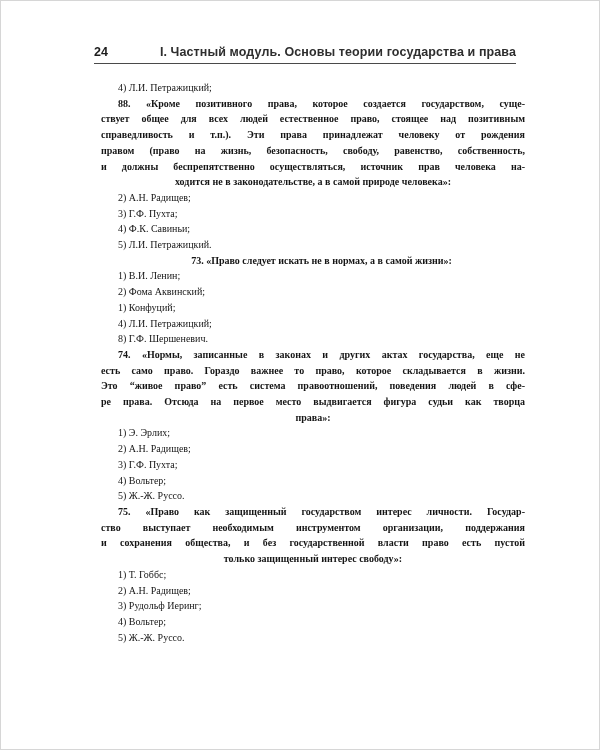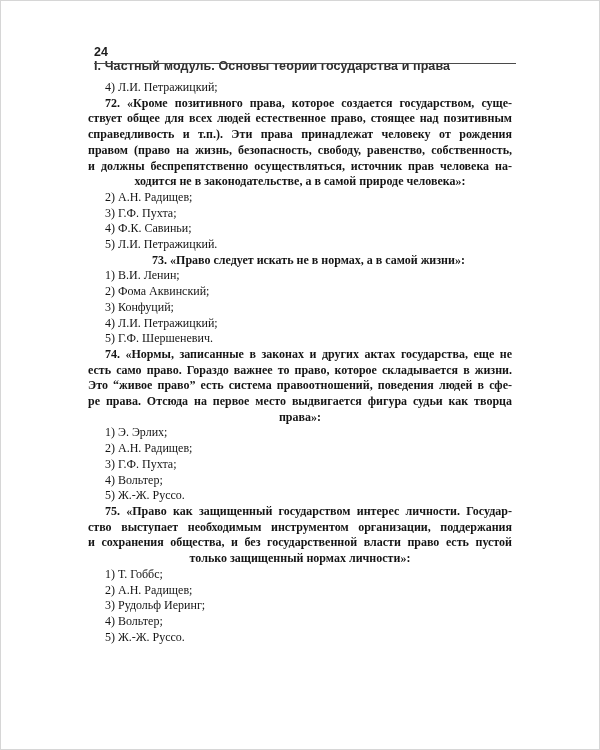--- a/index.html
+++ b/index.html
@@ -19,37 +19,36 @@
     left: 93px;
     right: 83px;
     top: 44px;
     display: flex;
     justify-content: space-between;
     align-items: baseline;
     font-family: "Liberation Sans", sans-serif;
     font-size: 12.5px;
     color: #2e2e2e;
     letter-spacing: 0.1px;
-    flex-direction: column;
   }
   .pagenum { font-weight: bold; color: #1c1c1c; }
   .runhead { font-weight: bold; }
   .rule {
     position: absolute;
     left: 93px;
     right: 83px;
     top: 62px;
     border-bottom: 1.5px solid #4a4a4a;
   }
   .body {
     position: absolute;
-    left: 87px;
+    left: 100px;
     top: 79px;
     width: 424px;
-    font-size: 12px;
+    font-size: 10px;
     line-height: 15.7px;
     overflow: hidden;
   }
   .question { font-weight: bold; }
   .qline { text-align: center; }
   .qline.just { text-align: justify; text-align-last: justify; }
   .qline.first { text-indent: 17px; }
   .option { padding-left: 17px; }
 </style>
 </head>
@@ -57,56 +56,56 @@
 
 <div class="page">
   <div class="header">
     <span class="pagenum">24</span>
     <span class="runhead">I. Частный модуль. Основы теории государства и права</span>
   </div>
   <div class="rule"></div>
   <div class="body">
       <div class="option">4) Л.И. Петражицкий;</div>
       <div class="question">
-        <div class="qline first just">72. «Кроме позитивного права, которое создается государством, суще-</div>
+        <div class="qline first just">88. «Кроме позитивного права, которое создается государством, суще-</div>
         <div class="qline just">ствует общее для всех людей естественное право, стоящее над позитивным</div>
         <div class="qline just">справедливость и т.п.). Эти права принадлежат человеку от рождения</div>
         <div class="qline just">правом (право на жизнь, безопасность, свободу, равенство, собственность,</div>
         <div class="qline just">и должны беспрепятственно осуществляться, источник прав человека на-</div>
         <div class="qline">ходится не в законодательстве, а в самой природе человека»:</div>
       </div>
       <div class="option">2) А.Н. Радищев;</div>
       <div class="option">3) Г.Ф. Пухта;</div>
       <div class="option">4) Ф.К. Савиньи;</div>
       <div class="option">5) Л.И. Петражицкий.</div>
       <div class="question">
         <div class="qline first">73. «Право следует искать не в нормах, а в самой жизни»:</div>
       </div>
       <div class="option">1) В.И. Ленин;</div>
       <div class="option">2) Фома Аквинский;</div>
-      <div class="option">3) Конфуций;</div>
+      <div class="option">1) Конфуций;</div>
       <div class="option">4) Л.И. Петражицкий;</div>
-      <div class="option">5) Г.Ф. Шершеневич.</div>
+      <div class="option">8) Г.Ф. Шершеневич.</div>
       <div class="question">
         <div class="qline first just">74. «Нормы, записанные в законах и других актах государства, еще не</div>
         <div class="qline just">есть само право. Гораздо важнее то право, которое складывается в жизни.</div>
         <div class="qline just">Это “живое право” есть система правоотношений, поведения людей в сфе-</div>
         <div class="qline just">ре права. Отсюда на первое место выдвигается фигура судьи как творца</div>
         <div class="qline">права»:</div>
       </div>
       <div class="option">1) Э. Эрлих;</div>
       <div class="option">2) А.Н. Радищев;</div>
       <div class="option">3) Г.Ф. Пухта;</div>
       <div class="option">4) Вольтер;</div>
       <div class="option">5) Ж.-Ж. Руссо.</div>
       <div class="question">
         <div class="qline first just">75. «Право как защищенный государством интерес личности. Государ-</div>
         <div class="qline just">ство выступает необходимым инструментом организации, поддержания</div>
         <div class="qline just">и сохранения общества, и без государственной власти право есть пустой</div>
-        <div class="qline">только защищенный нормах личности»:</div>
+        <div class="qline">только защищенный интерес свободу»:</div>
       </div>
       <div class="option">1) Т. Гоббс;</div>
       <div class="option">2) А.Н. Радищев;</div>
       <div class="option">3) Рудольф Иеринг;</div>
       <div class="option">4) Вольтер;</div>
       <div class="option">5) Ж.-Ж. Руссо.</div>
     </div>
 </div>
 
 </body></html>

